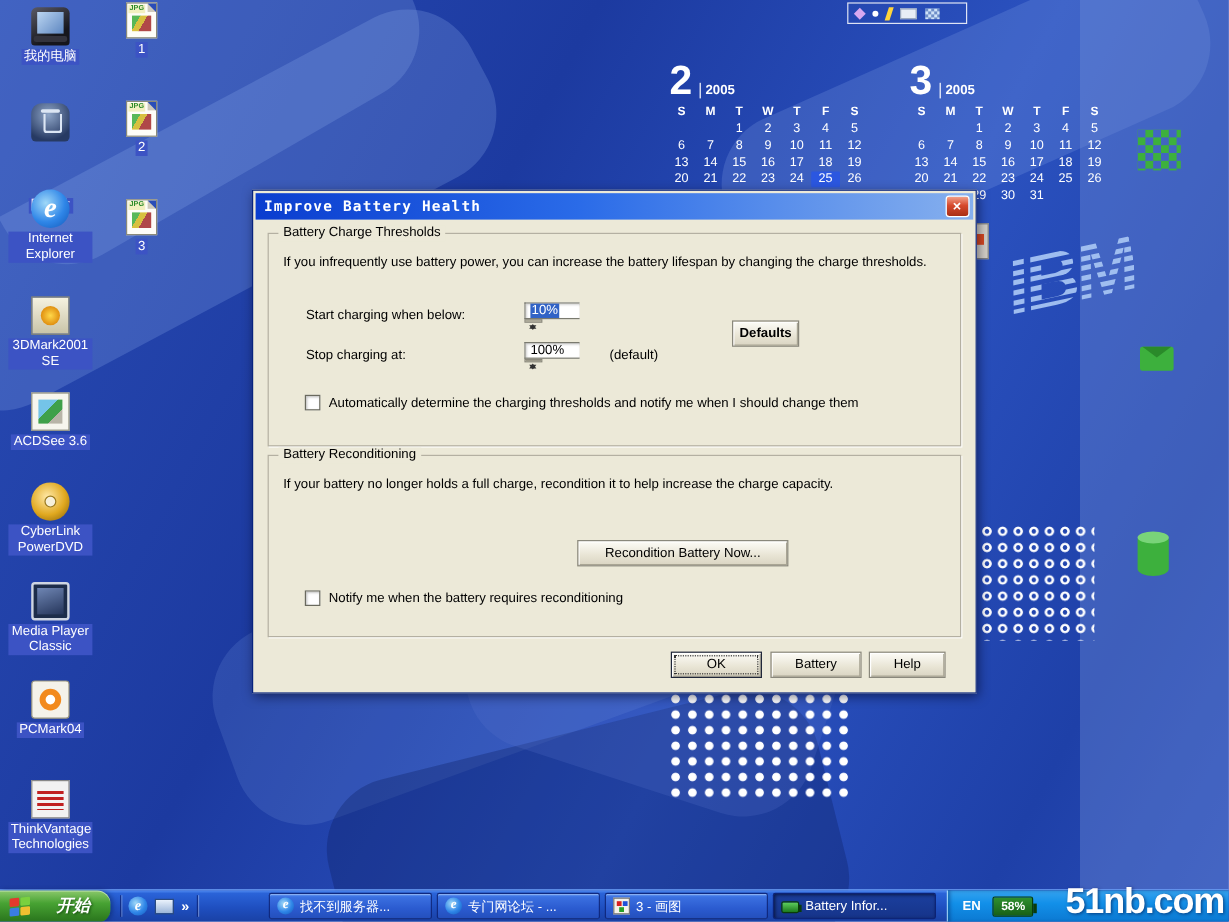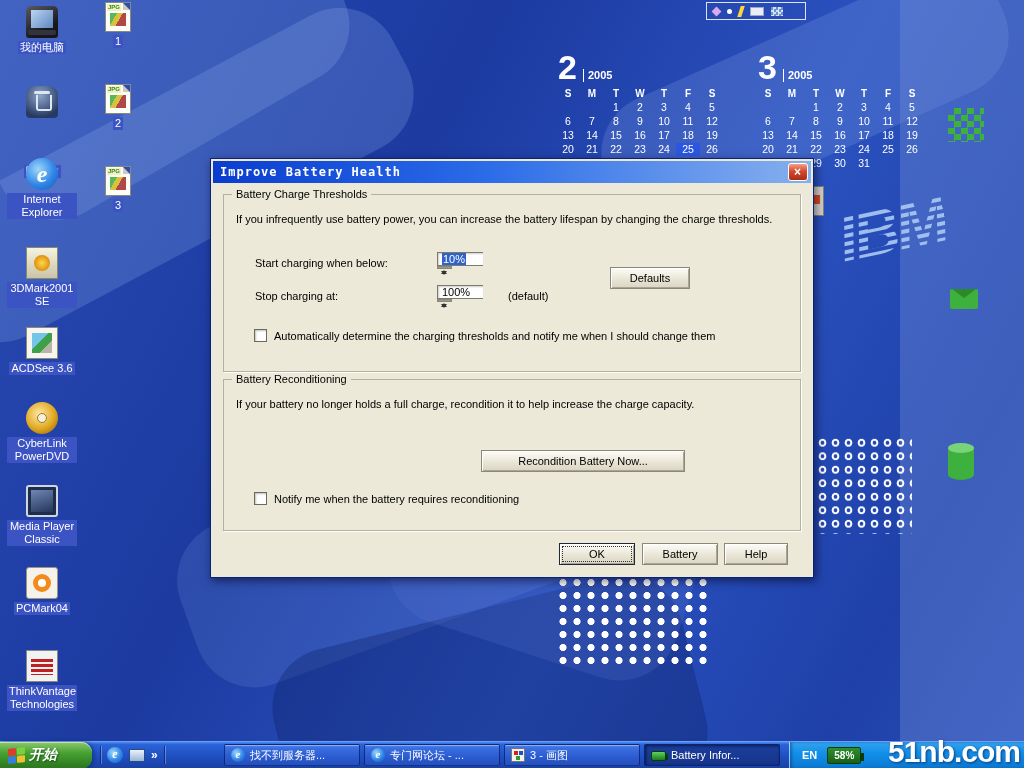--- a/index.html
+++ b/index.html
@@ -129,21 +129,21 @@
   .btn { position:absolute; height:22px; background:linear-gradient(#fdfcf7,#e8e4d4 60%,#d9d4c2);
     border:1px solid #8a887c; box-shadow:inset 1px 1px 0 #fff, inset -1px -1px 0 #a9a594;
     font-size:11px; text-align:center; line-height:20px; cursor:pointer; }
   .btn-default { border:1px solid #20273a; outline:1px dotted #333; outline-offset:-4px; }
   .checkbox { position:absolute; width:13px; height:13px; background:#fff; border:1px solid #6a6a5e; box-shadow:inset 1px 1px 2px rgba(0,0,0,.25); cursor:pointer; }
   .cb-label { position:absolute; }
 
   
   .taskbar { position:absolute; left:0; bottom:0; width:1024px; height:27px; z-index:100; display:flex; align-items:center;
     background:linear-gradient(#4f8af0 0%,#2a63d8 10%,#1f4fc0 55%,#1941a5 100%); border-top:1px solid #6a9ff5; }
-  .start-btn { width:92px; height:27px; display:flex; align-items:center; gap:4px; padding:0 0 0 8px;
+  .start-btn { width:92px; height:27px; display:flex; align-items:center; gap:22px; padding:0 0 0 8px;
     background:linear-gradient(#8cc96c 0%,#47a233 40%,#2d7a1f 90%); border-radius:0 11px 11px 0;
     box-shadow:inset 0 1px 0 rgba(255,255,255,.5), 2px 0 4px rgba(0,20,60,.4); cursor:pointer; }
   .start-label { color:#fff; font-weight:bold; font-style:italic; font-size:14px; text-shadow:1px 1px 2px rgba(0,40,0,.6); }
   .flag { width:17px; height:15px; display:grid; grid-template:1fr 1fr/1fr 1fr; gap:1px; transform:skewY(-6deg); }
   .flag i:nth-child(1){background:#e23a2e;} .flag i:nth-child(2){background:#7ad13f;}
   .flag i:nth-child(3){background:#3a7de2;} .flag i:nth-child(4){background:#f0c030;}
   .flag i { border-radius:1px; }
   .quick-launch { display:flex; align-items:center; gap:6px; padding:0 8px; width:128px; }
   .ql-sep { width:1px; height:18px; background:rgba(10,30,110,.7); box-shadow:1px 0 0 rgba(255,255,255,.3); }
   .ql-ie { width:16px; height:16px; background:radial-gradient(circle at 38% 35%,#9fd8f8,#2f86e8 55%,#1257b8); border-radius:50%; position:relative; cursor:pointer; }
@@ -385,30 +385,30 @@
         <span class="spin-field">
             <span>100%</span>
           </span>
         <span class="spin-btns">
           <span class="spin-up"></span>
           <span class="spin-down"></span>
         </span>
       </span>
       <span class="default-note" style="left:284px; top:95px;">(default)</span>
 
-      <span class="btn" style="left:386px; top:72px; width:80px;">Defaults</span>
+      <span class="btn" style="left:386px; top:72px; width:56px;font-weight:bold;">Defaults</span>
 
       <span class="checkbox" style="left:30px; top:134px;"></span>
       <span class="cb-label" style="left:50px; top:135px;">Automatically determine the charging thresholds and notify me when I should change them</span>
     </div>
 
     <div class="groupbox gb2">
       <span class="gb-legend">Battery Reconditioning</span>
       <span class="gb-desc">If your battery no longer holds a full charge, recondition it to help increase the charge capacity.</span>
-      <span class="btn" style="left:257px; top:70px; width:204px;">Recondition Battery Now...</span>
+      <span class="btn" style="left:257px; top:70px; width:176px;">Recondition Battery Now...</span>
       <span class="checkbox" style="left:30px; top:112px;"></span>
       <span class="cb-label" style="left:50px; top:113px;">Notify me when the battery requires reconditioning</span>
     </div>
 
     <span class="btn btn-default" style="left:346px; top:360px; width:76px;">OK</span>
     <span class="btn" style="left:429px; top:360px; width:76px;">Battery</span>
     <span class="btn" style="left:511px; top:360px; width:64px;">Help</span>
   </div>
 </div>
 

